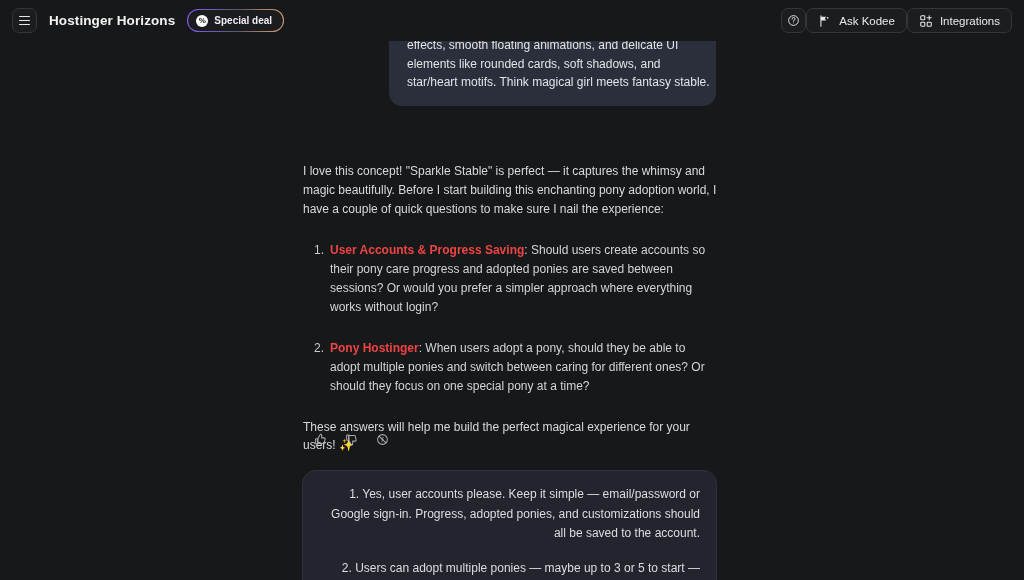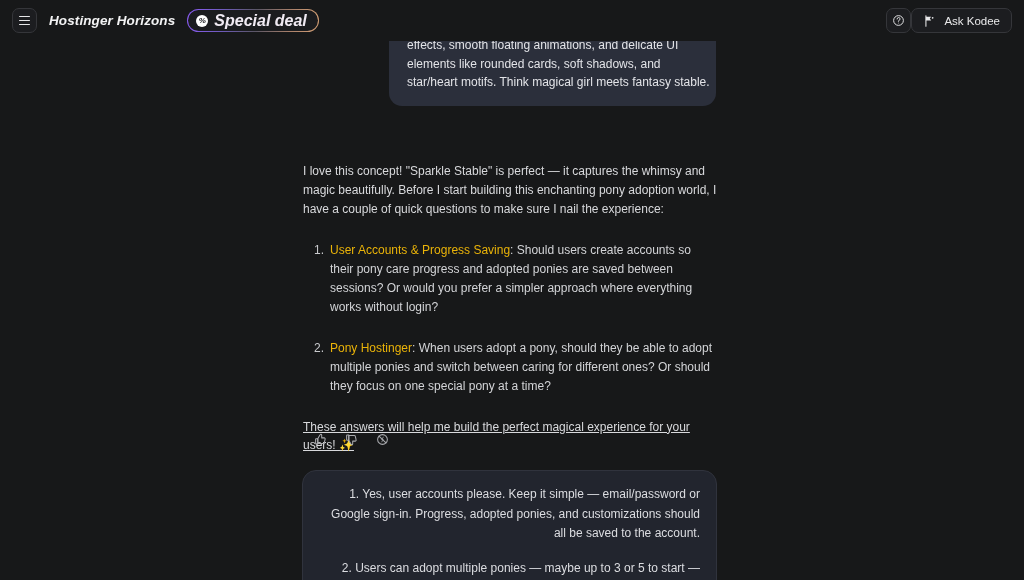--- a/index.html
+++ b/index.html
@@ -12,21 +12,21 @@
   body { position: relative; }
 
   
   .header {
     position: absolute; top: 0; left: 0;
     width: 1024px; height: 41px;
     display: flex; align-items: center;
     padding: 0 12px;
     background: #171819;
   }
-  .hdr-left { display: flex; align-items: center; gap: 12px; font-style: italic; }
+  .hdr-left { display: flex; align-items: center; gap: 12px; }
   .hdr-right { margin-left: auto; display: flex; align-items: center; gap: 0; }
 
   .icon-btn-square {
     width: 25px; height: 25px;
     border: 1px solid #35363a;
     border-radius: 7px;
     background: #1c1d20;
     display: flex; align-items: center; justify-content: center;
     cursor: pointer;
   }
@@ -51,21 +51,21 @@
     display: flex; align-items: center; gap: 6px;
     padding: 0 11px 0 8px;
   }
   .deal-circle {
     width: 12px; height: 12px; border-radius: 50%;
     background: #ffffff; color: #1b1c1f;
     font-size: 8px; font-weight: bold;
     display: flex; align-items: center; justify-content: center;
     line-height: 1;
   }
-  .deal-text { color: #f0eaf3; font-size: 16px; font-weight: bold; white-space: nowrap; }
+  .deal-text { color: #f0eaf3; font-size: 10px; font-weight: bold; white-space: nowrap; }
 
   .pill-btn {
     height: 25px; border-radius: 7px;
     border: 1px solid #35363a; background: #1c1d20;
     display: flex; align-items: center; gap: 7px;
     padding: 0 11px; cursor: pointer;
   }
   .pill-btn.circle { width: 25px; padding: 0; justify-content: center; border-radius: 7px; }
   .pill-label { color: #e9e9ea; font-size: 11.5px; white-space: nowrap; }
   .svg-i { display: block; }
@@ -103,23 +103,23 @@
     position: relative;
     padding-left: 27px;
     margin-bottom: 22px;
     color: #d3d4d7; font-size: 12px; line-height: 1.58;
   }
   ol.q-list li::before {
     content: counter(qn) ".";
     position: absolute; left: 11px; top: 0;
     color: #c9cacd; font-size: 12px;
   }
-  ol.q-list li b { color: #eab308; font-weight: normal; }
-
-  .closing { margin-top: 3px; color: #d8d9dc; font-size: 12px; text-decoration: underline; }
+  ol.q-list li b { color: #ef4444; font-weight: bold; }
+
+  .closing { margin-top: 3px; color: #d8d9dc; font-size: 12px; }
   .spark { color: #f5c542; }
 
   .actions {
     position: absolute; left: 311px; top: 389px;
     display: flex; align-items: center; gap: 12px;
   }
   .act-btn {
     width: 19px; height: 19px;
     display: flex; align-items: center; justify-content: center;
     cursor: pointer; border-radius: 4px;
@@ -178,20 +178,29 @@
 
     <div class="pill-btn">
       <svg class="svg-i" width="14" height="14" viewBox="0 0 24 24" fill="none" stroke="#e8e8ea" stroke-width="1.8">
         <path d="M5 3v18" stroke-linecap="round"></path>
         <path d="M5 4.5h9l-2.4 3.2L14 11H5z" fill="#e8e8ea" stroke="none"></path>
         <circle cx="16.5" cy="6.5" r="1.5" fill="#e8e8ea" stroke="none"></circle>
       </svg>
       <span class="pill-label">Ask Kodee</span>
     </div>
 
+    <div class="pill-btn">
+      <svg class="svg-i" width="14" height="14" viewBox="0 0 24 24" fill="none" stroke="#e8e8ea" stroke-width="1.8">
+        <rect x="3" y="3" width="7" height="7" rx="1.5"></rect>
+        <rect x="3" y="14" width="7" height="7" rx="1.5"></rect>
+        <rect x="14" y="14" width="7" height="7" rx="1.5"></rect>
+        <path d="M17.5 3v7M14 6.5h7" stroke-linecap="round"></path>
+      </svg>
+      <span class="pill-label">Integrations</span>
+    </div>
   </div>
 </div>
 
 <div class="convo">
 
   <div class="user-bubble">
     <p>effects, smooth floating animations, and delicate UI elements like rounded cards, soft shadows, and star/heart motifs. Think magical girl meets fantasy stable.</p>
   </div>
 
   <div class="assist">

